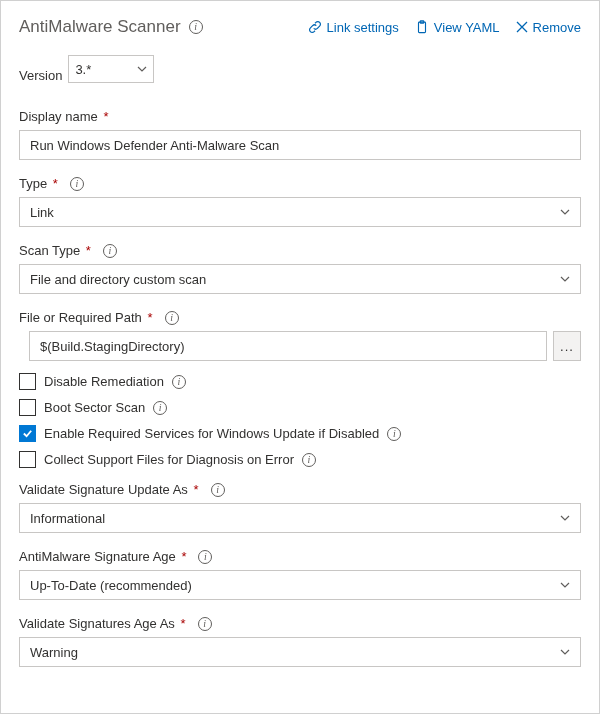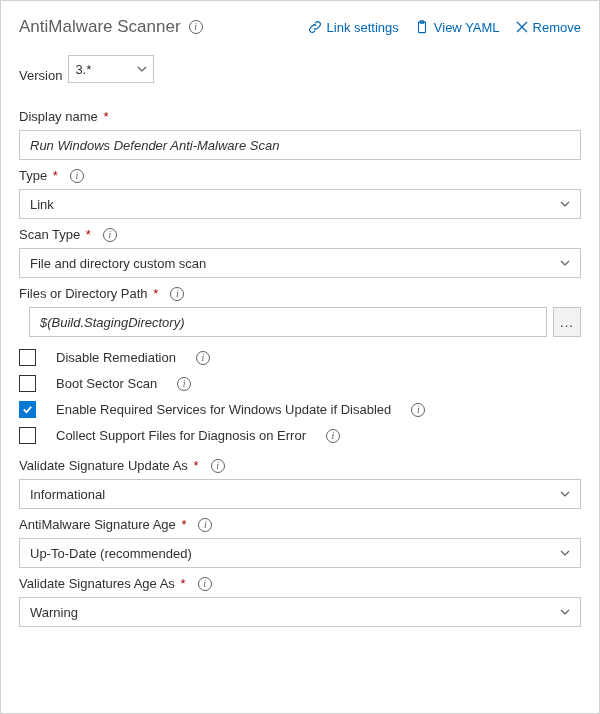--- a/index.html
+++ b/index.html
@@ -70,41 +70,40 @@
     width: 86px;
     height: 28px;
     border: 1px solid #c8c6c4;
     background: #fff;
     padding: 0 6px;
     display: flex;
     align-items: center;
     justify-content: space-between;
     cursor: pointer;
   }
-  .field { margin-bottom: 8px; }
+  .field { margin-bottom: 16px; }
   .field.tight { margin-bottom: 10px; }
   .label-row {
     display: flex;
     align-items: center;
     gap: 12px;
     margin-bottom: 6px;
     font-size: 13px;
   }
   .label { color: #323130; }
   .req { color: #a80000; margin-left: 2px; }
   .text-input {
     width: 100%;
     height: 30px;
     border: 1px solid #c8c6c4;
     padding: 0 10px;
     font-size: 13px;
     color: #323130;
     outline: none;
     font-family: inherit;
-    font-style: italic;
   }
   .select-box {
     width: 100%;
     height: 30px;
     border: 1px solid #c8c6c4;
     background: #fff;
     display: flex;
     align-items: center;
     justify-content: space-between;
     padding: 0 10px;
@@ -126,21 +125,21 @@
     align-items: center;
     justify-content: center;
     cursor: pointer;
     font-size: 13px;
     color: #323130;
     letter-spacing: 1px;
   }
   .check-row {
     display: flex;
     align-items: center;
-    gap: 20px;
+    gap: 8px;
     margin-bottom: 9px;
     font-size: 13px;
   }
   .checkbox {
     width: 17px;
     height: 17px;
     border: 1px solid #323130;
     display: inline-flex;
     align-items: center;
     justify-content: center;
@@ -227,21 +226,21 @@
     <div class="select-box">
       <span>File and directory custom scan</span>
       <svg width="10" height="6" viewBox="0 0 10 6" fill="none" stroke="#605e5c" stroke-width="1.2">
           <path d="M1 1 L5 5 L9 1"></path>
         </svg>
     </div>
   </div>
 
   <div class="field tight">
     <div class="label-row">
-      <span class="label"><span>Files or Directory Path</span><span class="req"> *</span></span>
+      <span class="label"><span>File or Required Path</span><span class="req"> *</span></span>
       <span class="info-icon">i</span>
     </div>
     <div class="path-row">
       <input class="text-input" type="text" value="$(Build.StagingDirectory)" style="">
       <div class="more-btn">...</div>
     </div>
   </div>
 
   <div class="checks-group">
     <div class="check-row">

